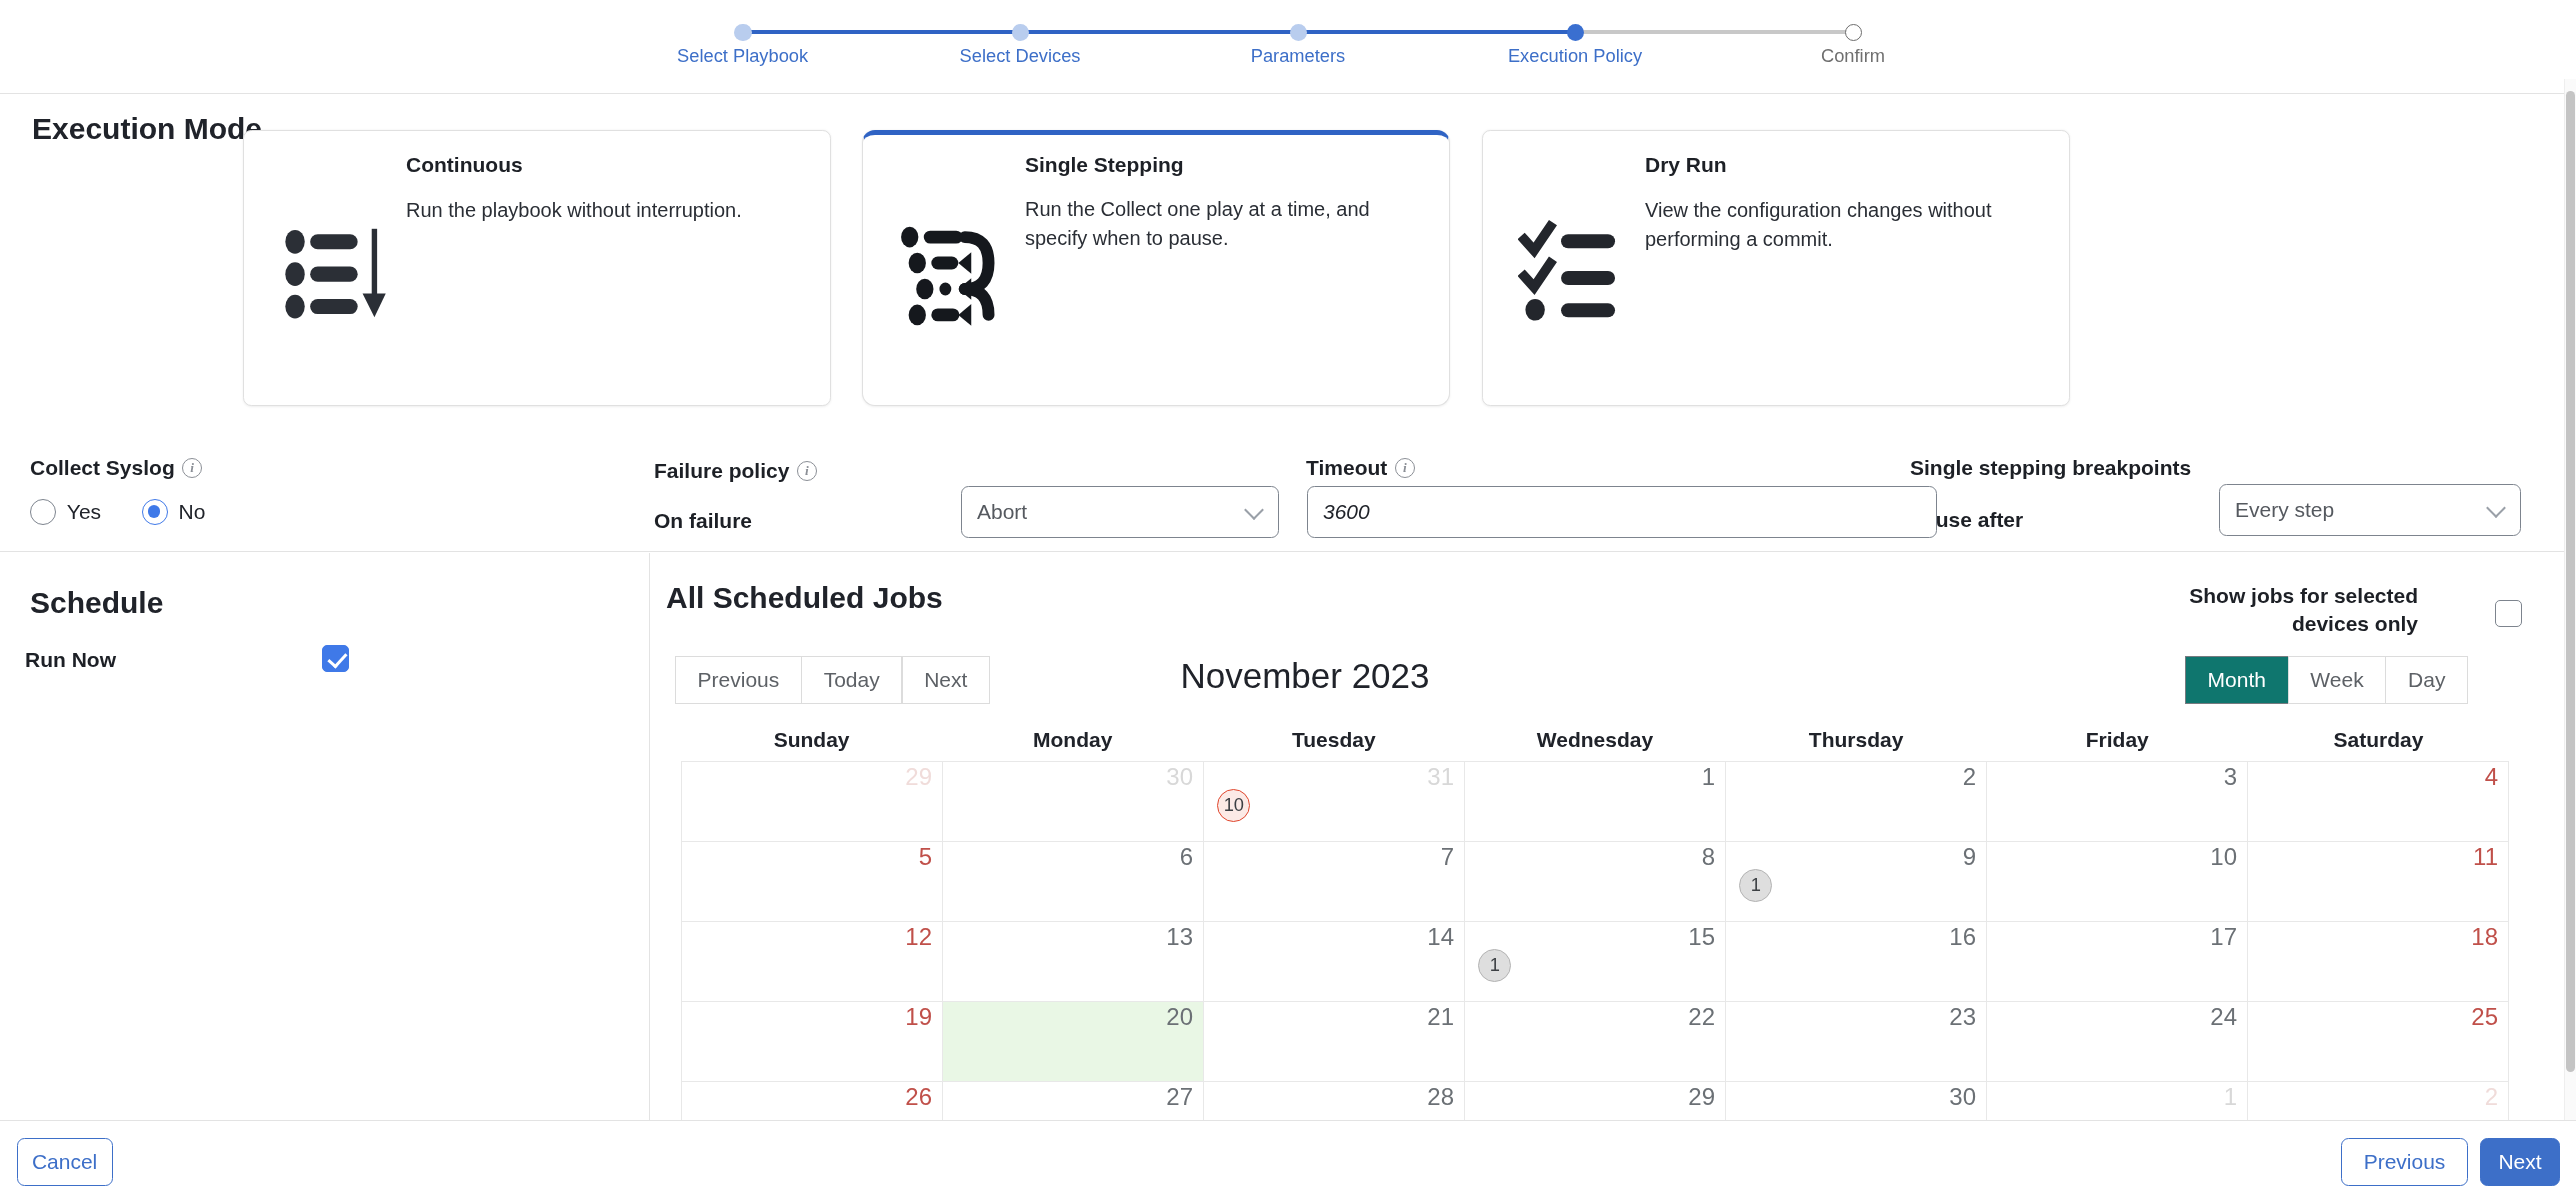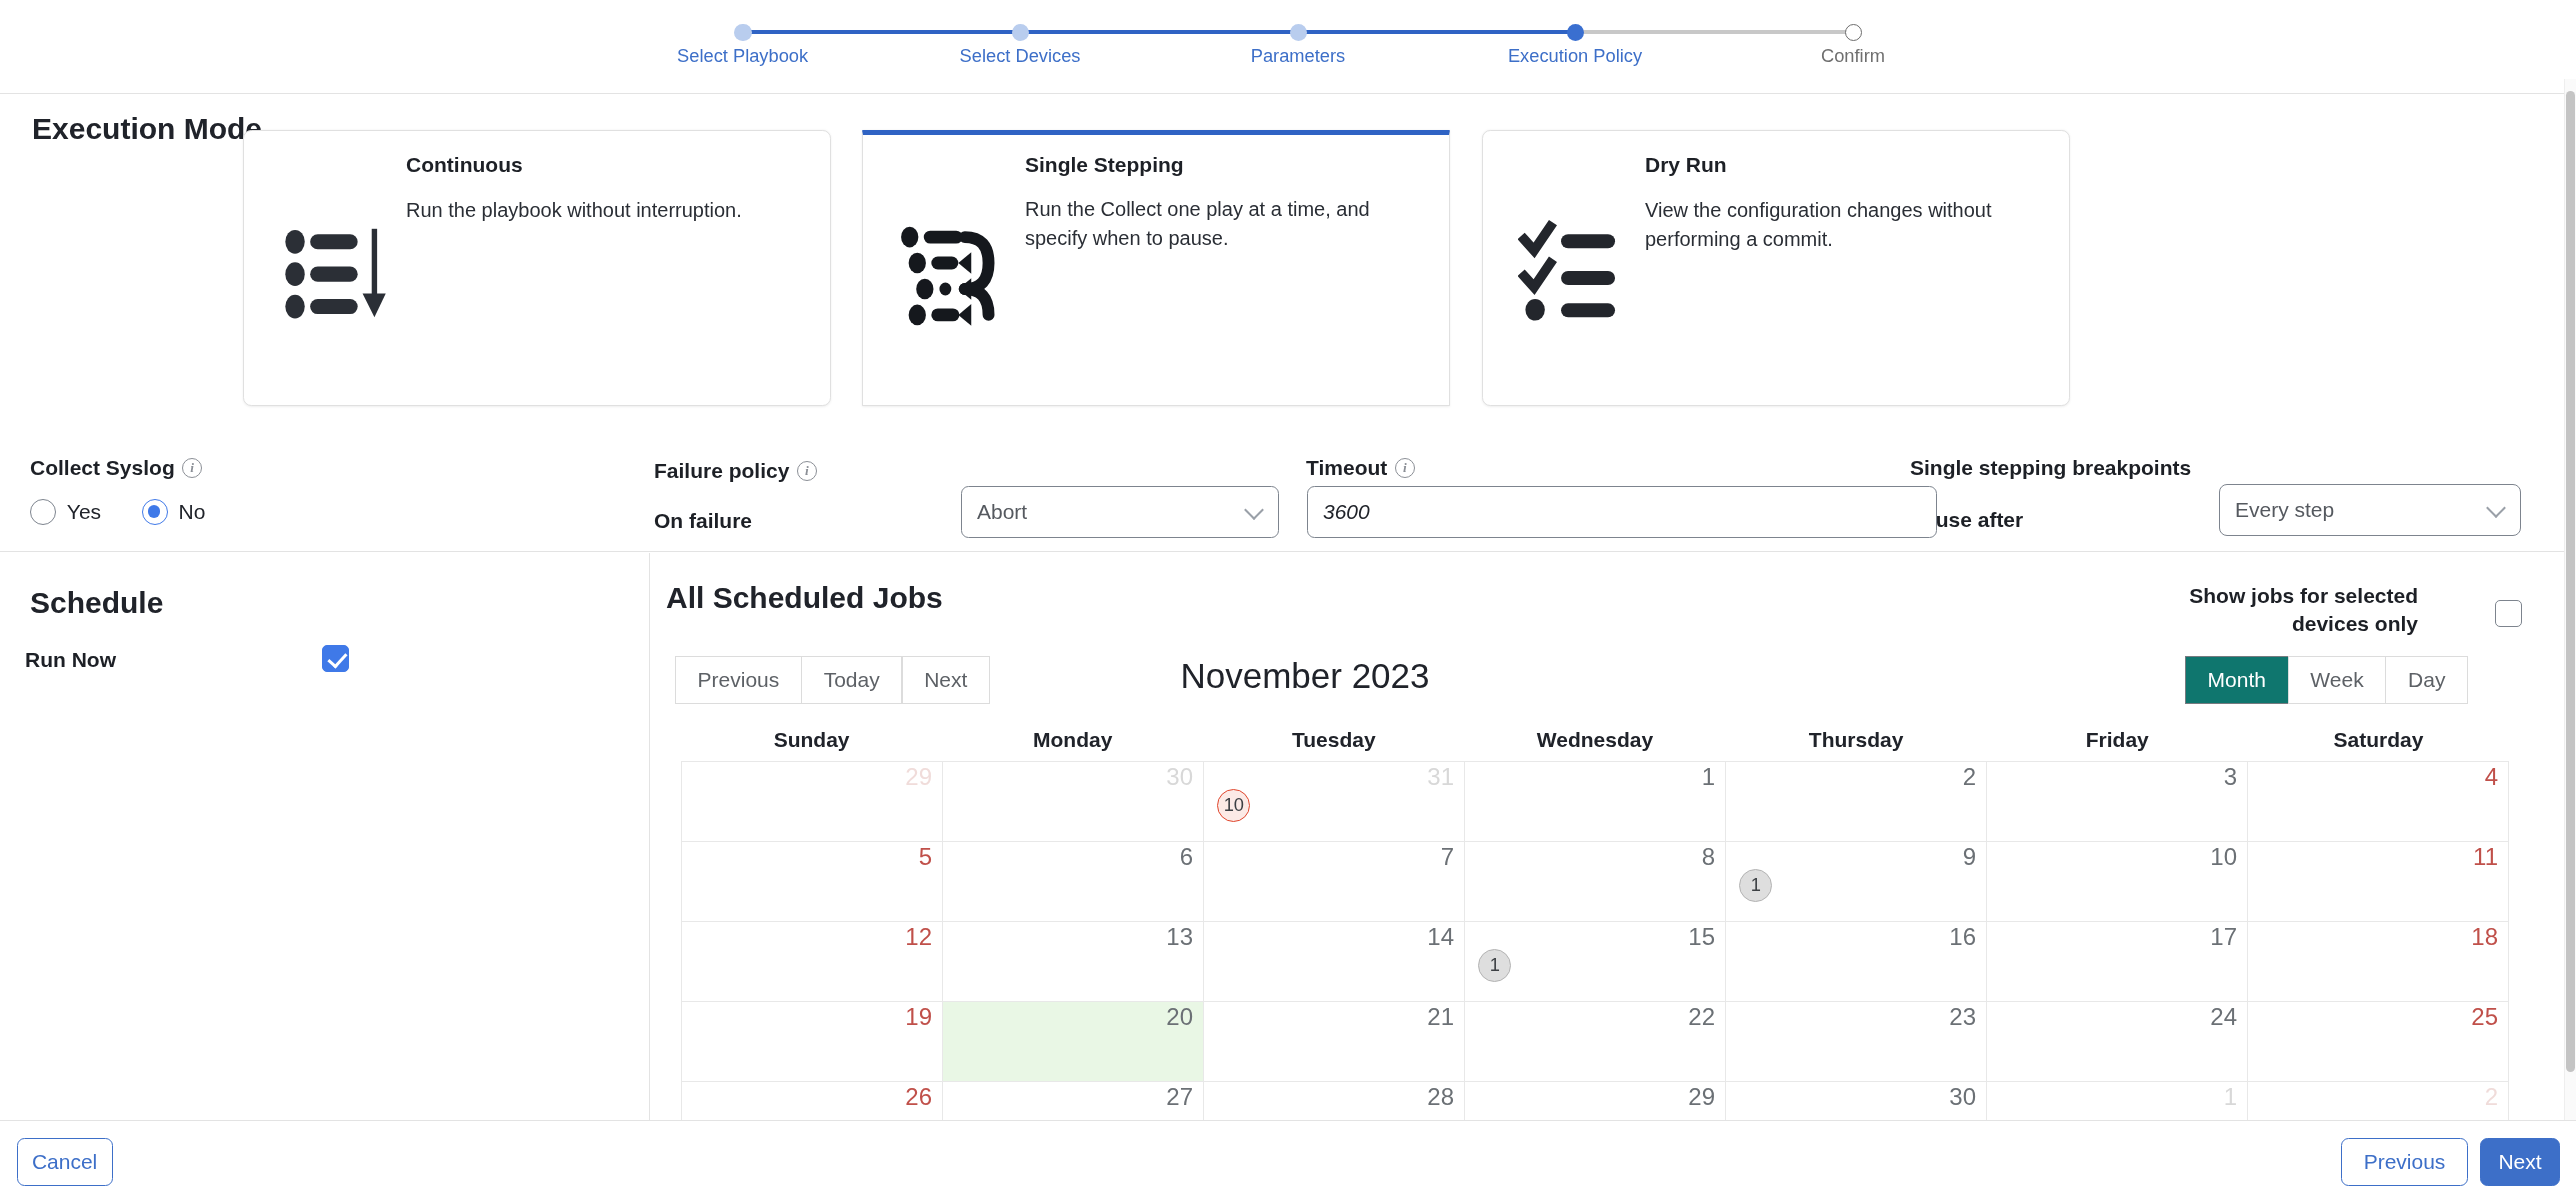--- a/index.html
+++ b/index.html
@@ -43,21 +43,21 @@
   .step .lbl.todo { color: #6f6f6f; }
 
   
   .exec-section { position: absolute; left: 0; top: 79px; width: 2564px; height: 353px; }
   .exec-title { position: absolute; left: 32px; top: 33px; font-size: 30px; font-weight: bold; color: #20232a; }
   .mode-card {
     position: absolute; top: 51px; height: 276px;
     background: #fff; border: 0.8px solid #e0e0e0; border-radius: 8.3px;
     box-shadow: 0 0.8px 2.5px rgba(0,0,0,.07);
   }
-  .mode-card.selected { border-top: 5.8px solid #2f63c4; border-radius: 1px; }
+  .mode-card.selected { border-top: 5.8px solid #2f63c4; border-radius: 13px; }
   #card-continuous { left: 243px; width: 588px; }
   #card-single { left: 862px; width: 588px; }
   #card-dry { left: 1482px; width: 588px; }
   .mode-name { position: absolute; left: 162px; top: 21.6px; font-size: 21px; font-weight: bold; color: #1d2026; }
   .mode-card.selected .mode-name { top: 18.3px; }
   .mode-desc { position: absolute; left: 162px; top: 65px; width: 374px; font-size: 20px; line-height: 1.45; color: #2a2e35; }
   .mode-card.selected .mode-desc { top: 60px; }
   .mode-icon { position: absolute; left: 35px; top: 87px; width: 112px; height: 108px; }
 
   
@@ -283,21 +283,21 @@
 
   <div class="ctrl-select" style="left:961px; top:486px; width:318px;">
     <span>Abort</span>
     <span class="chev"></span>
   </div>
 
   <div class="ctrl-input" style="left:1307px; top:486px; width:630px;font-style:italic;">
     <span>3600</span>
   </div>
 
-  <div class="ctrl-select" style="left:2219px; top:484px; width:302px;border-radius:8px;">
+  <div class="ctrl-select" style="left:2219px; top:484px; width:302px;">
     <span>Every step</span>
     <span class="chev"></span>
   </div>
 
   <div class="sched-left">
     <div class="sched-title">Schedule</div>
     <div class="runnow-lbl">Run Now</div>
     <div class="chk on" style="left:322px; top:92px;"></div>
   </div>
 

